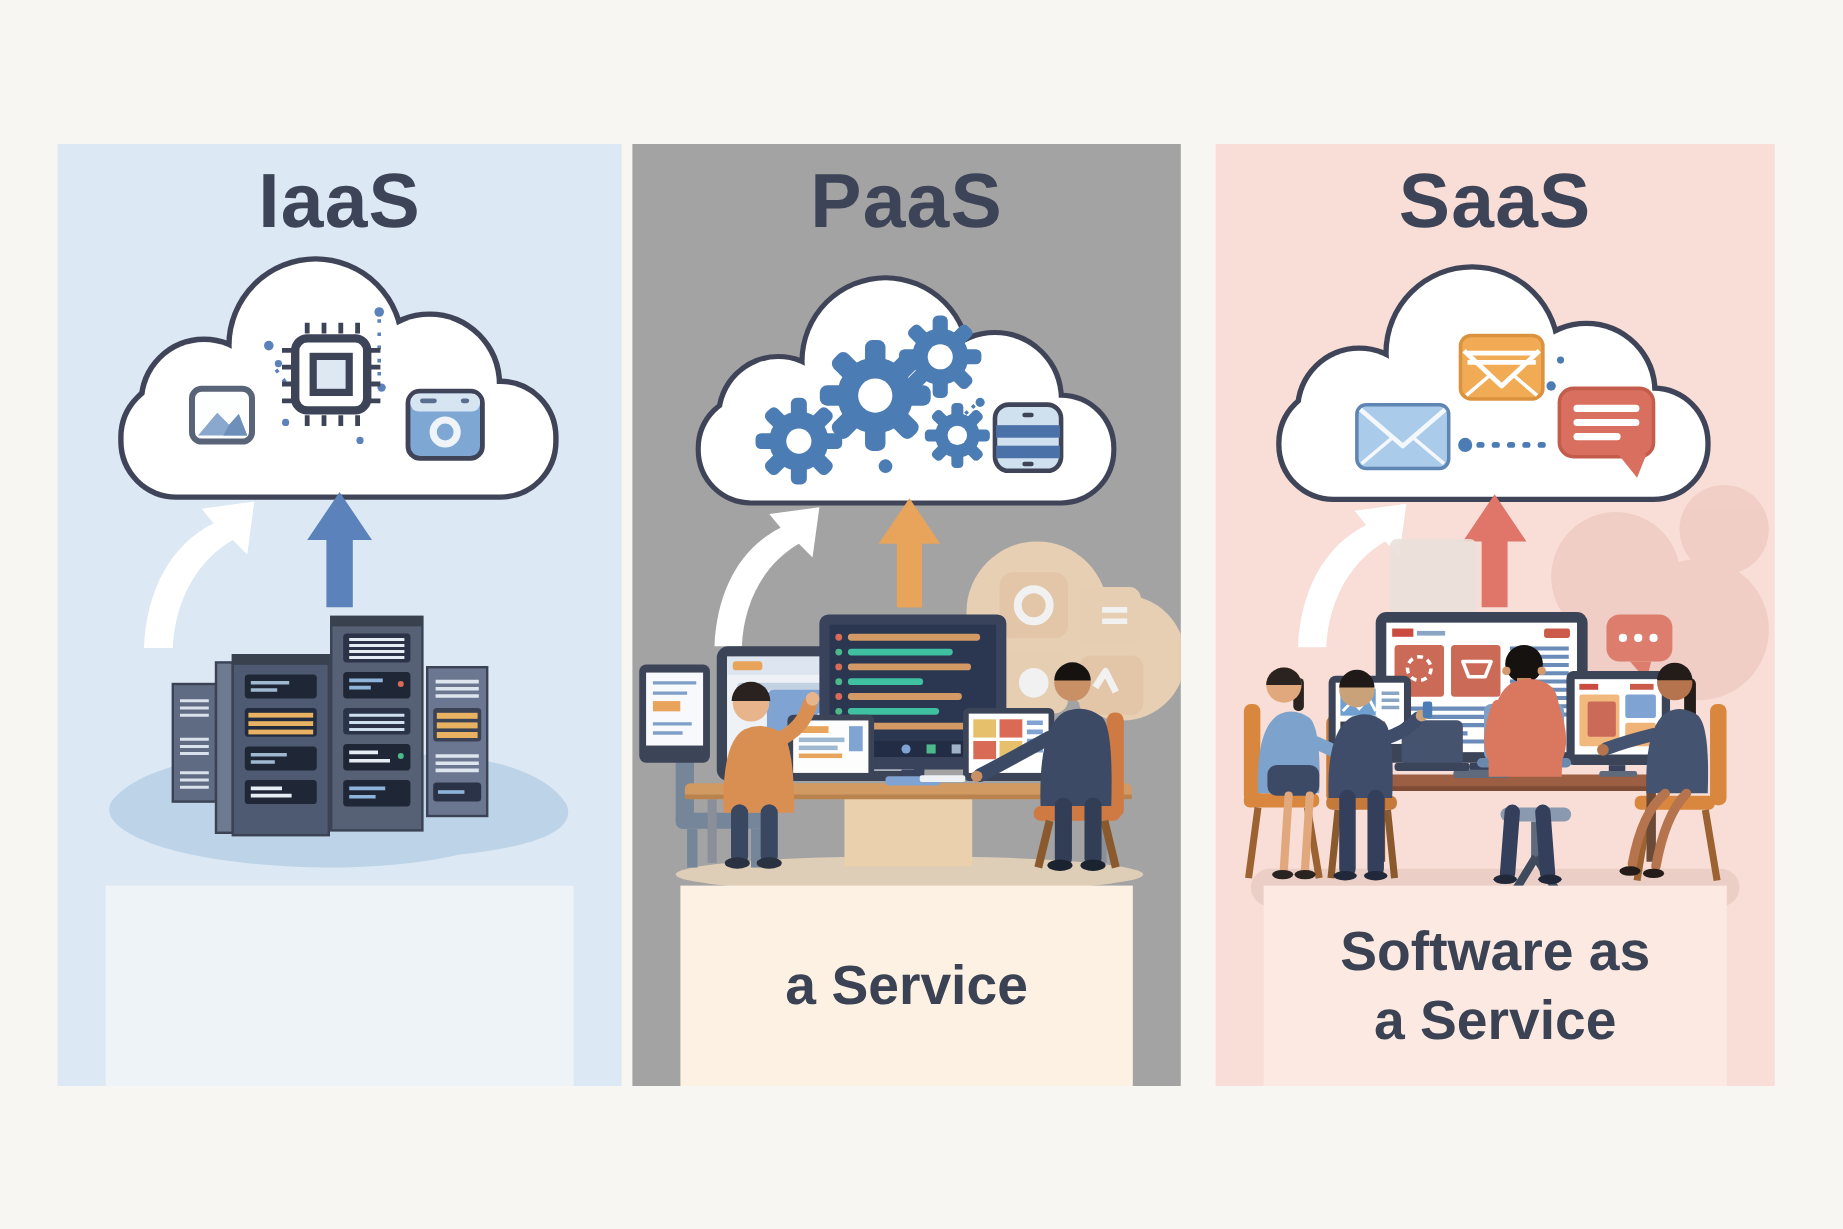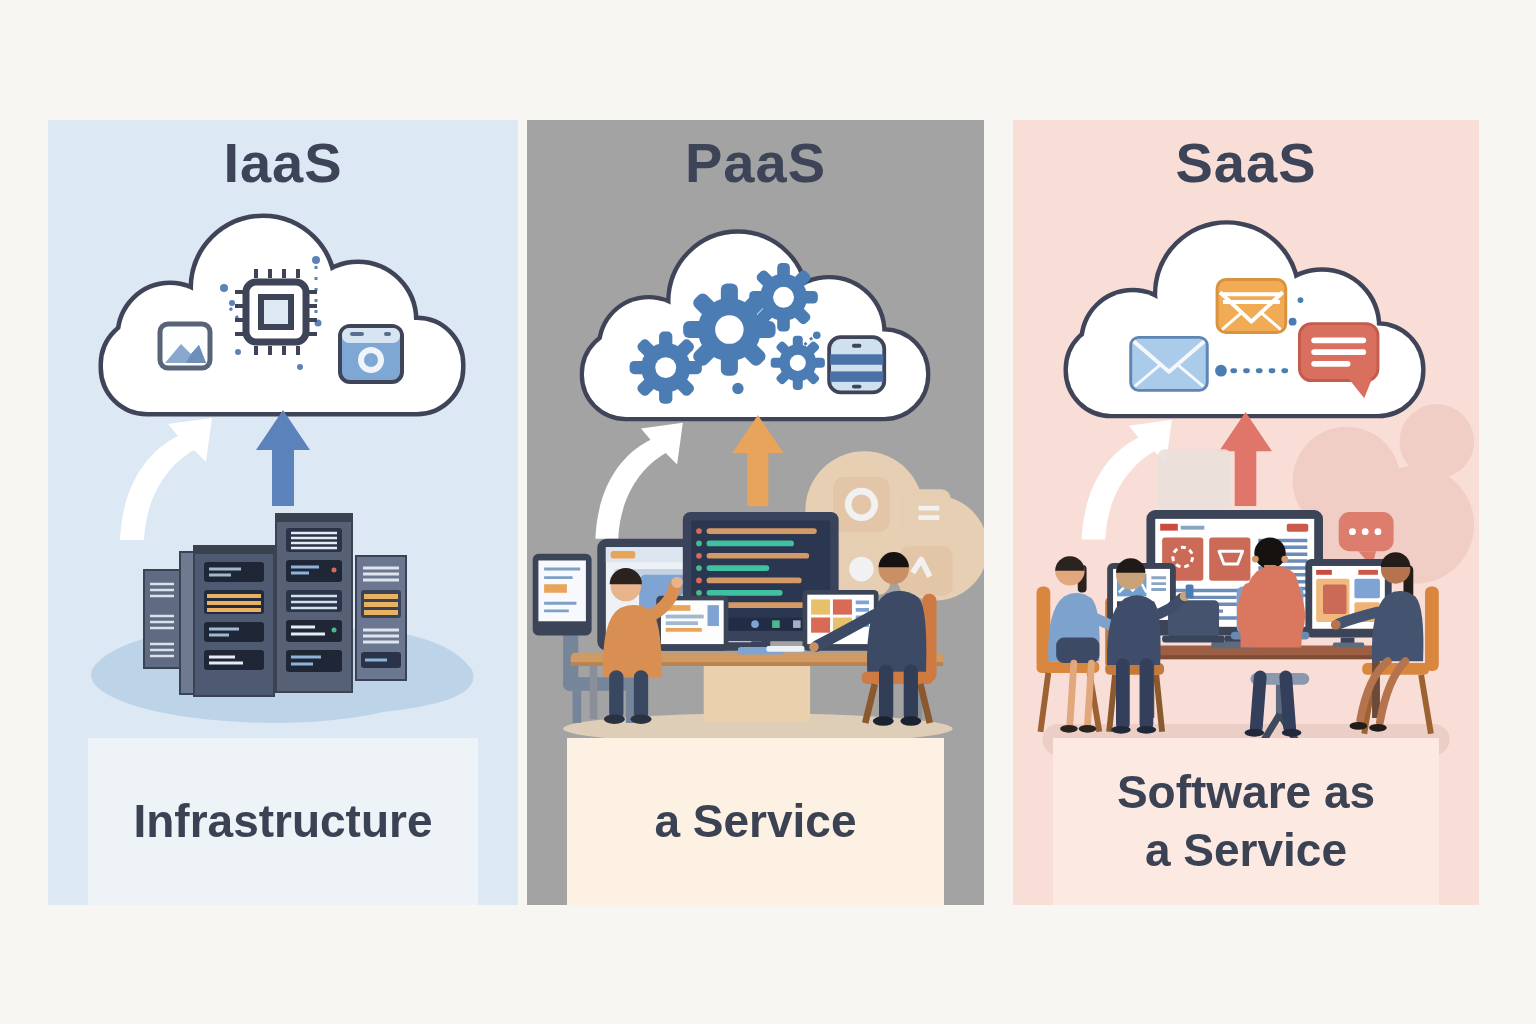--- a/index.html
+++ b/index.html
@@ -9,21 +9,21 @@
     font-family:"Liberation Sans",sans-serif;
   }
   .stage{position:relative;width:1536px;height:1024px;background:#f8f6f2;}
   .col{position:absolute;top:120px;height:785px;}
   #col-iaas{left:48px;width:470px;background:#dce8f3;}
   #col-paas{left:527px;width:457px;background:#a3a3a3;}
   #col-saas{left:1013px;width:466px;background:#f9ded7;}
   .col > svg{position:absolute;left:0;top:0;width:100%;height:100%;}
   .title{
     position:absolute;top:10px;left:0;right:0;z-index:2;
-    text-align:center;font-size:56px;font-weight:bold;
+    text-align:center;font-size:64px;font-weight:bold;
     color:#3d4458;letter-spacing:1px;
   }
   .caption{
     position:absolute;left:40px;right:40px;top:618px;bottom:0;z-index:2;
     display:flex;flex-direction:column;justify-content:center;align-items:center;
     font-size:46px;font-weight:bold;color:#3a4254;line-height:1.26;text-align:center;
   }
   #col-iaas .caption{background:#eef3f8;}
   #col-paas .caption{background:#fdf1e3;}
   #col-saas .caption{background:#fbe9e2;}
@@ -132,21 +132,20 @@
           <rect x="316" y="474" width="34" height="5" fill="#e9b263"></rect>
           <rect x="316" y="482" width="34" height="5" fill="#e9b263"></rect>
           <rect x="316" y="490" width="34" height="5" fill="#e9b263"></rect>
           <path d="M315,510h36 M315,516h36 M315,522h36" stroke="#dde6ee" stroke-width="3"></path>
           <rect x="313" y="532" width="40" height="16" rx="3" fill="#2a3347"></rect>
           <path d="M317,540h22" stroke="#8fb4d9" stroke-width="3"></path>
         </g>
       </g>
     </svg>
     <div class="caption">
-      <span>Infrastructure</span>
     </div>
   </div>
 
   <div class="col" id="col-paas">
     <div class="title">PaaS</div>
     <svg viewBox="0 0 481 785">
       <defs>
         <g id="cloudB">
           <circle cx="128" cy="218" r="50"></circle>
           <circle cx="222" cy="170" r="71"></circle>

